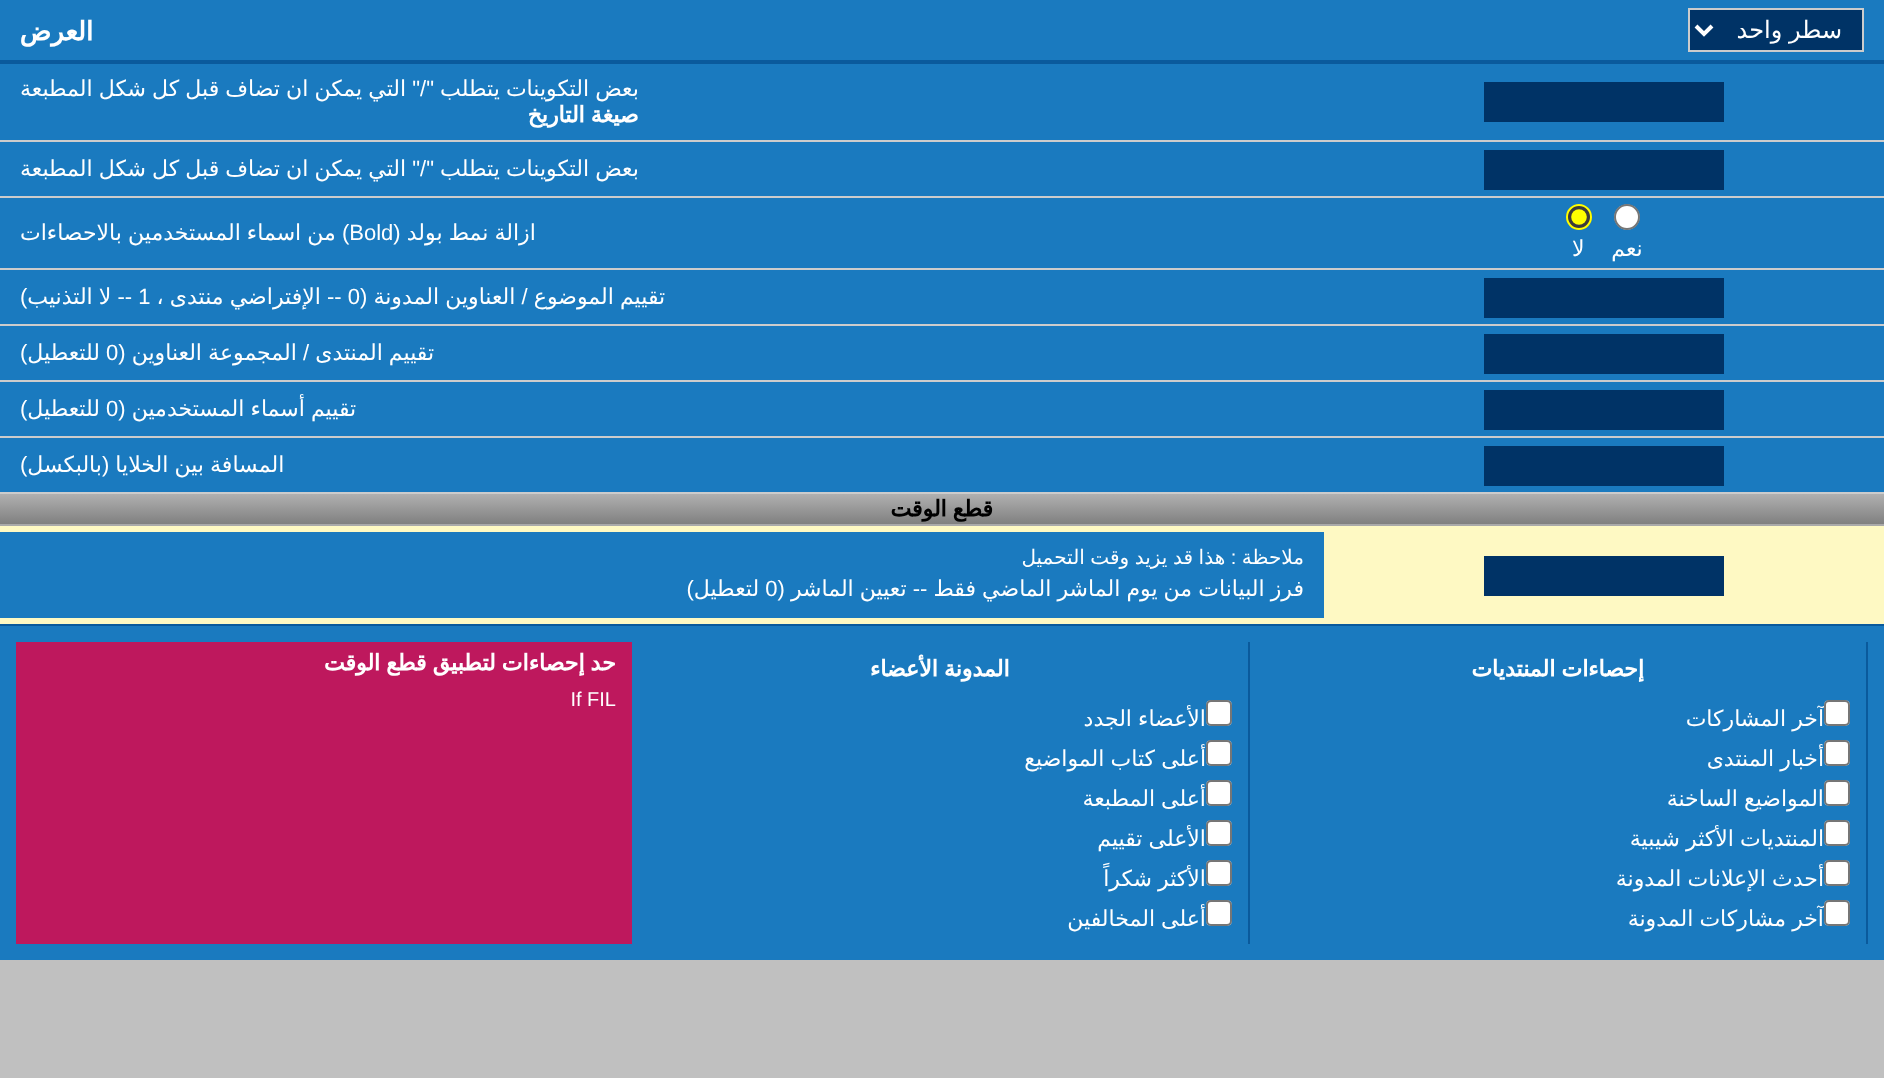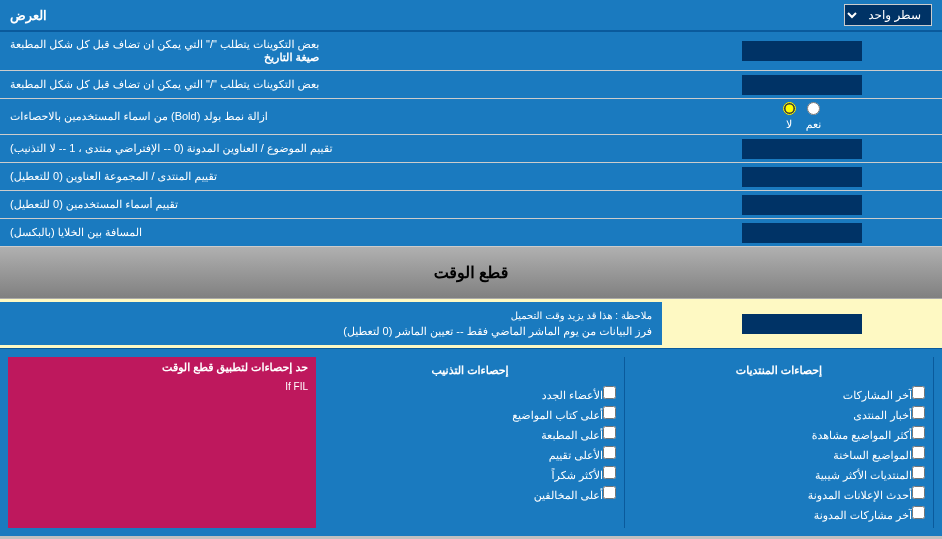--- a/index.html
+++ b/index.html
@@ -89,23 +89,23 @@
       flex-direction: column;
     }
     .radio-group input[type="radio"] {
       accent-color: #ff0;
     }
     
     .section-divider {
       background: linear-gradient(to bottom, #b0b0b0, #808080);
       color: #000;
       font-weight: bold;
-      font-size: 16px;
+      font-size: 11px;
       text-align: center;
-      padding: 16px;
+      padding: 1px;
       border-bottom: 1px solid #aaa;
     }
     
     .bottom-section {
       background: #1a7abf;
       padding: 8px;
     }
     .bottom-cols {
       display: flex;
       flex-direction: row;
@@ -305,38 +305,35 @@
 
       <div class="bottom-col">
         <div class="bottom-col-title">إحصاءات المنتديات</div>
         <div class="checkbox-item">
           <label><input type="checkbox" style=""><span>آخر المشاركات</span></label>
         </div>
         <div class="checkbox-item">
           <label><input type="checkbox" style=""><span>أخبار المنتدى</span></label>
         </div>
         <div class="checkbox-item">
-          <label><input type="checkbox" style=""><span>أكثر المواضيع مشاهدة</span></label>
-        </div>
-        <div class="checkbox-item">
           <label><input type="checkbox" style=""><span>المواضيع الساخنة</span></label>
         </div>
         <div class="checkbox-item">
           <label><input type="checkbox" style=""><span>المنتديات الأكثر شيبية</span></label>
         </div>
         <div class="checkbox-item">
           <label><input type="checkbox" style=""><span>أحدث الإعلانات المدونة</span></label>
         </div>
         <div class="checkbox-item">
           <label><input type="checkbox" style=""><span>آخر مشاركات المدونة</span></label>
         </div>
       </div>
 
       <div class="bottom-col">
-        <div class="bottom-col-title">إحصاءات التذنيب</div>
+        <div class="bottom-col-title">المدونة الأعضاء</div>
         <div class="checkbox-item">
           <label><input type="checkbox" style=""><span>الأعضاء الجدد</span></label>
         </div>
         <div class="checkbox-item">
           <label><input type="checkbox" style=""><span>أعلى كتاب المواضيع</span></label>
         </div>
         <div class="checkbox-item">
           <label><input type="checkbox" style=""><span>أعلى المطبعة</span></label>
         </div>
         <div class="checkbox-item">

